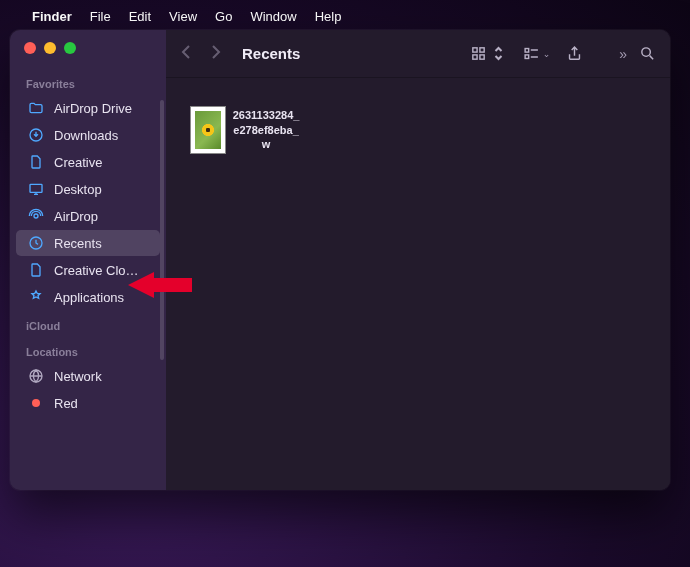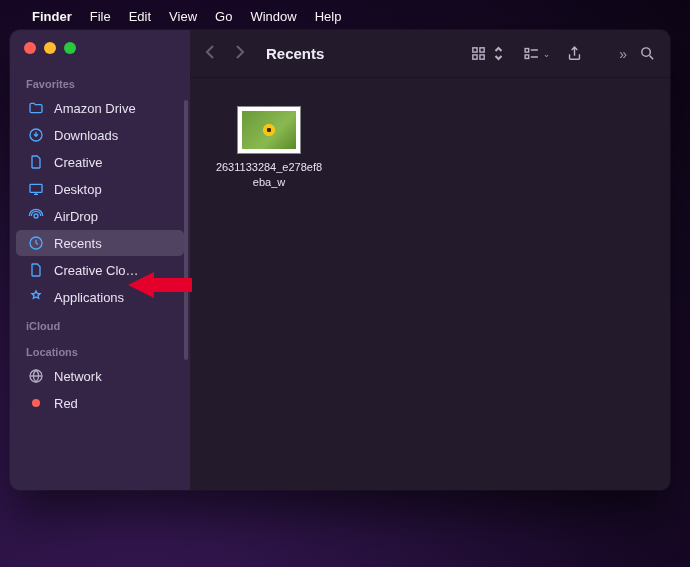--- a/index.html
+++ b/index.html
@@ -22,21 +22,21 @@
   .window {
     position: absolute; left: 10px; top: 30px;
     width: 660px; height: 460px;
     background: #2a2232; border-radius: 10px;
     box-shadow: 0 25px 50px rgba(0,0,0,0.6), 0 0 0 1px rgba(255,255,255,0.05);
     display: flex; overflow: hidden;
   }
 
   
   .sidebar {
-    width: 180px; height: 100%;
+    width: 156px; height: 100%;
     background: rgba(60,40,90,0.55);
     padding: 12px 0 0 0;
     position: relative;
     flex-shrink: 0;
   }
   .traffic { display: flex; gap: 8px; padding: 0 14px 14px; }
   .traffic span { width: 12px; height: 12px; border-radius: 50%; display:block; }
   .tl-close { background:#ff5f57;} .tl-min{background:#febc2e;} .tl-max{background:#28c840;}
   .sb-section { font-size: 11px; color: #8a7f9a; font-weight: 600; padding: 4px 16px; margin-top: 6px;}
   .sb-item {
@@ -61,21 +61,21 @@
   .toolbar .title { color:#f0ecf7; font-size:15px; font-weight:600; margin-left:6px;}
   .spacer { flex:1; }
   .tb-group { display:flex; align-items:center; gap:16px; }
   .tb-btn { display:flex; align-items:center; gap:3px; opacity:0.85; }
   .tb-btn svg { width:17px; height:17px; }
   .chev { font-size:9px; }
 
   
   .content { flex:1; padding: 28px 24px; overflow:auto; }
   .file {
-    width: 110px; display:flex; flex-direction:column; align-items:center; gap:6px;
+    width: 110px; display:flex; align-items:center; gap:6px;font-weight:bold;
   }
   .thumb {
     width: 64px; height: 48px; background:#fff; border:1px solid #888;
     display:flex; align-items:center; justify-content:center; padding:4px;
   }
   .thumb-inner {
     width:100%; height:100%;
     background: linear-gradient(135deg, #6a9a3a 0%, #8ab850 60%, #5a8a2a 100%);
     position:relative;
   }
@@ -121,21 +121,21 @@
     </div>
 
     <div class="sb-section">Favorites</div>
 
     <div class="sb-item">
       <span class="icon">
           <svg viewBox="0 0 24 24" fill="none" stroke="#4fa8ff" stroke-width="2">
             <path d="M3 7a2 2 0 012-2h4l2 2h8a2 2 0 012 2v8a2 2 0 01-2 2H5a2 2 0 01-2-2V7z"></path>
           </svg>
         </span>
-      <span>Amazon Drive</span>
+      <span>AirDrop Drive</span>
     </div>
     <div class="sb-item">
       <span class="icon">
           <svg viewBox="0 0 24 24" fill="none" stroke="#4fa8ff" stroke-width="2">
             <circle cx="12" cy="12" r="9"></circle>
             <path d="M12 7v7m-3-3l3 3 3-3"></path>
           </svg>
         </span>
       <span>Downloads</span>
     </div>

